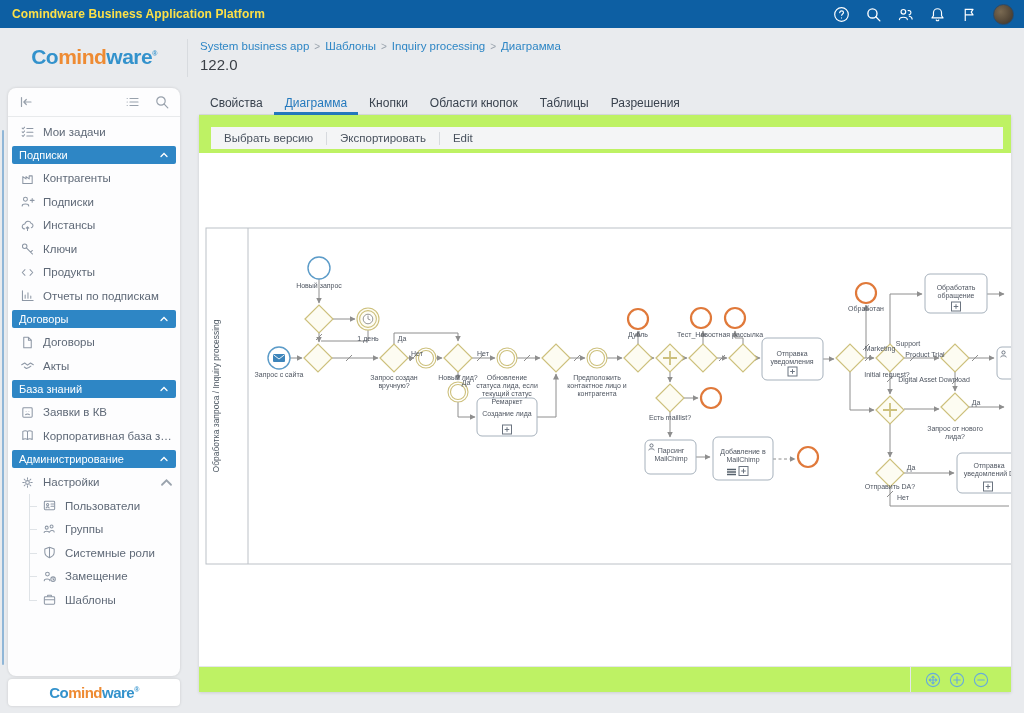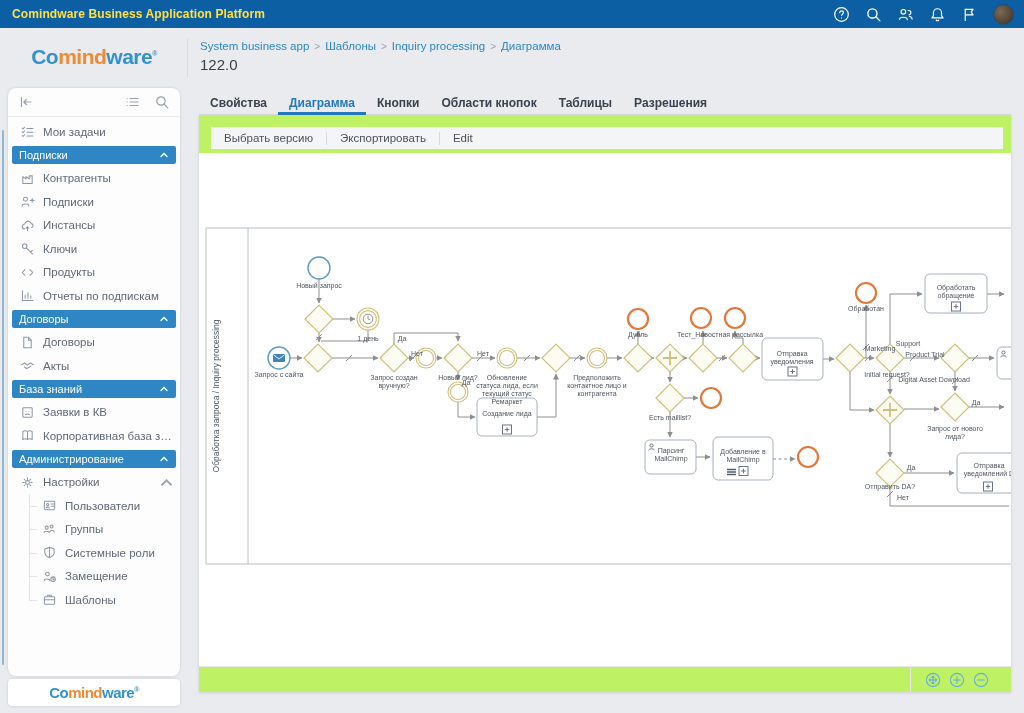--- a/index.html
+++ b/index.html
@@ -45,21 +45,21 @@
     border-radius:4px; box-shadow:0 0 3px rgba(0,0,0,.14); display:flex; align-items:center; justify-content:center; }
   .side-foot .logo { font-size:15px; }
 
   
   .main { position:absolute; left:188px; top:28px; right:0; bottom:0; }
   .crumbs { margin:12px 0 0 12px; font-size:11.5px; }
   .crumb { color:#2e86c5; text-decoration:none; }
   .csep { color:#9aa3ad; margin:0 5px; font-size:10px; }
   .version { margin:4px 0 0 12px; font-size:15px; color:#3a3f46; }
   .tabs { display:flex; margin:17px 13px 0 11px; border-bottom:1px solid #d9dcdf; }
-  .tab { padding:6px 11px 2px; font-size:12px; color:#39424e; border-bottom:3px solid transparent; margin-bottom:-1px; cursor:default;font-weight:bold; }
+  .tab { padding:6px 11px 2px; font-size:12px; color:#39424e; border-bottom:3px solid transparent; margin-bottom:-1px; cursor:default; }
   .tab.active { color:#2479bd; border-bottom-color:#2479bd; }
   .card { position:absolute; left:11px; right:13px; top:87px; bottom:21px; background:#bef264; box-shadow:0 1px 3px rgba(0,0,0,.12); }
   .toolbar { margin:12px 8px 4px 12px; background:#f4f5f6; height:22px; display:flex; align-items:center;
     font-size:11.5px; color:#49525e; }
   .tbtn { padding:0 13px; height:100%; display:flex; align-items:center; cursor:default; }
   .tsep { width:1px; height:13px; background:#d7dade; }
   .canvas { position:absolute; top:38px; left:0; right:0; bottom:26px; overflow:hidden; background:#fff; }
   .bpmn { position:absolute; left:0; top:0; }
   .cfoot { position:absolute; bottom:0; left:0; right:0; height:26px; border-top:1px solid #e5e7ea;
     display:flex; align-items:center; justify-content:flex-end; }

